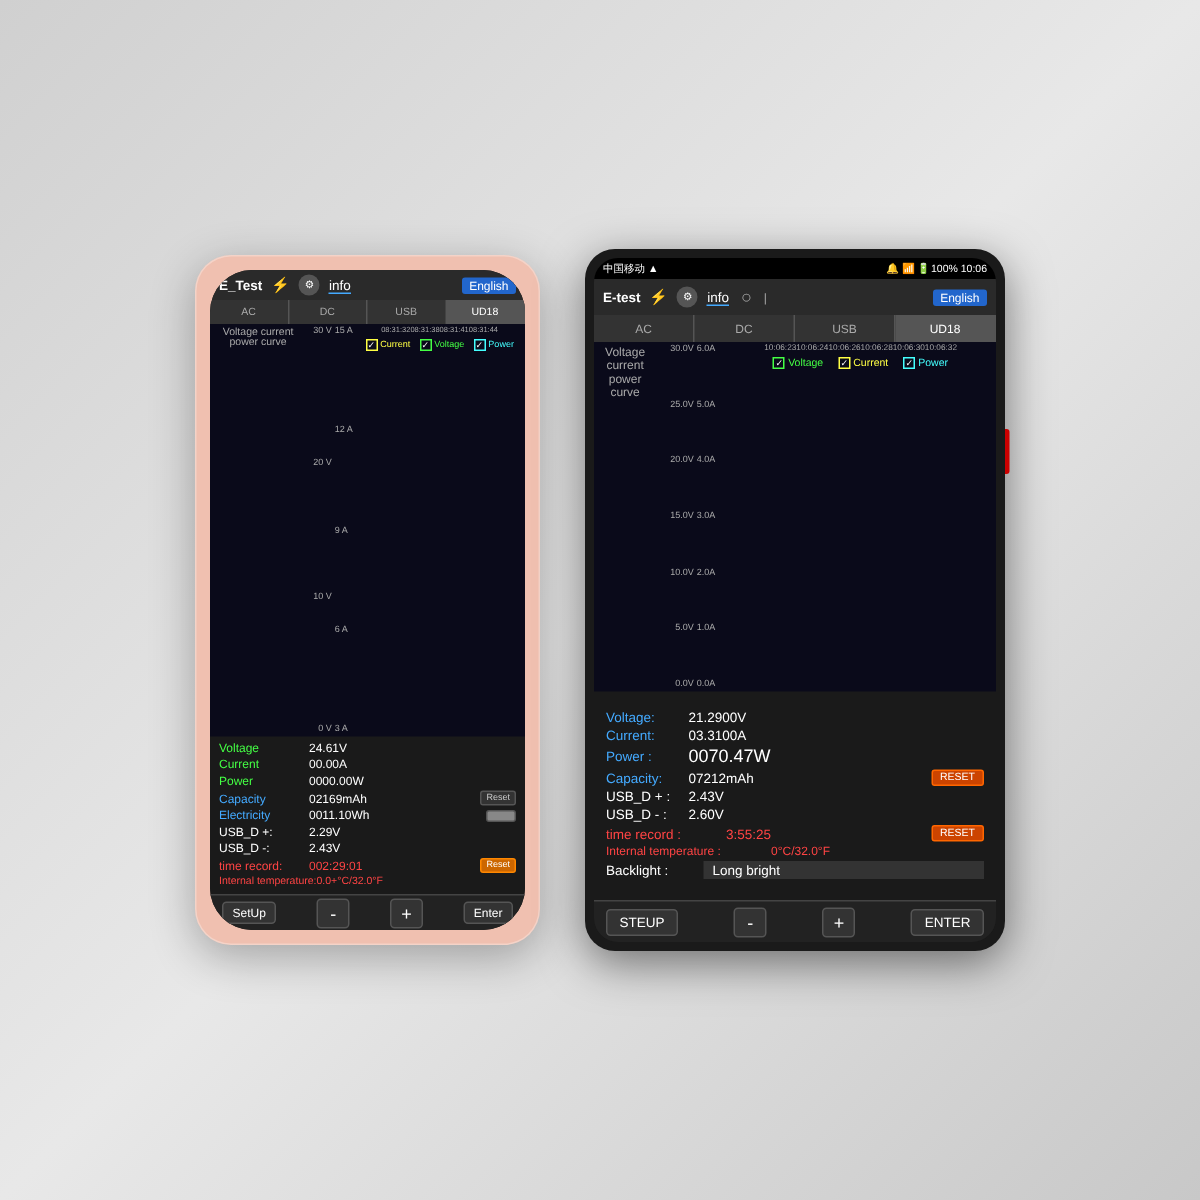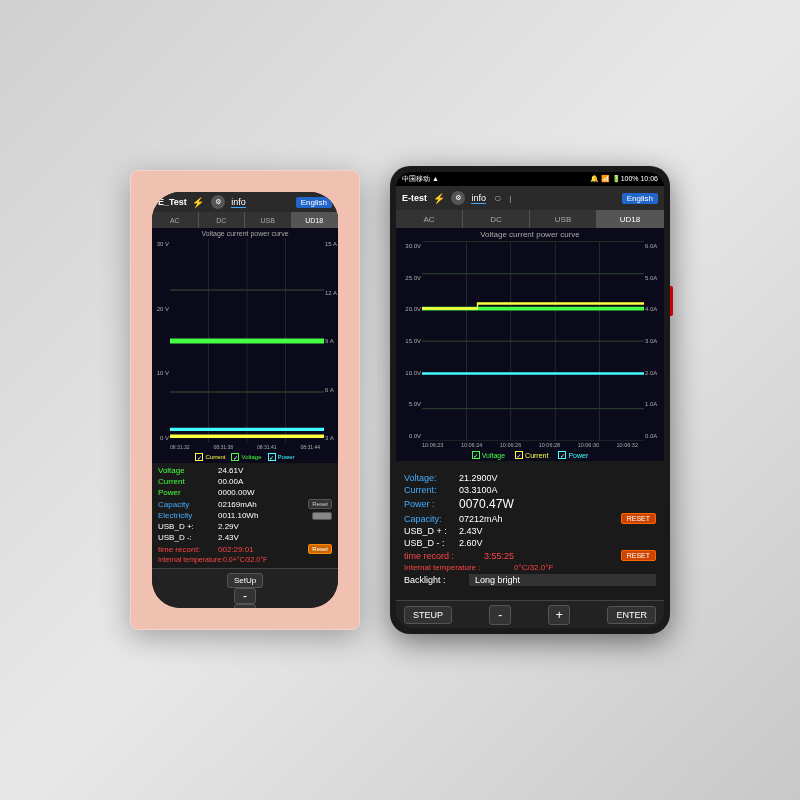--- a/index.html
+++ b/index.html
@@ -22,22 +22,22 @@
       justify-content: center;
       gap: 30px;
       padding: 20px;
     }
 
     
     .phone-iphone {
       width: 230px;
       height: 460px;
       background: #f0c0b0;
-      border-radius: 8px;
-      padding: 22px;
+      border-radius: 24px;
+      padding: 10px;
       box-shadow: 0 8px 30px rgba(0,0,0,0.3), inset 0 0 0 1px rgba(255,255,255,0.3);
       position: relative;
     }
     .phone-iphone .screen-outer {
       width: 100%;
       height: 100%;
       background: #000;
       border-radius: 28px;
       overflow: hidden;
     }
@@ -147,21 +147,21 @@
       background: #555;
       color: #fff;
     }
 
     
     .chart-area {
       background: #0a0a1a;
       flex: 1;
       position: relative;
       display: flex;
-      flex-direction: column;
+      flex-direction: row;
       min-height: 0;
     }
     .chart-title {
       text-align: center;
       font-size: 8px;
       color: #aaa;
       padding: 2px 0;
     }
     .chart-canvas {
       flex: 1;
@@ -298,21 +298,21 @@
       border-radius: 3px;
       border: 1px solid #555;
     }
     .iphone .header-bar { height: 20px; }
     .iphone .tab-bar { height: 16px; }
     .iphone .tab-bar .tab { font-size: 7px; }
     .iphone .data-section { padding: 3px 6px; }
     .iphone .data-row { margin-bottom: 2px; font-size: 8px; }
     .iphone .data-label { min-width: 60px; font-size: 8px; }
     .iphone .data-value { font-size: 8px; }
-    .iphone .bottom-bar { height: 40px; flex-direction: column; }
+    .iphone .bottom-bar { height: 24px; }
     .iphone .bottom-btn { font-size: 8px; padding: 2px 6px; }
     .iphone .chart-title { font-size: 7px; }
     .iphone .y-axis { font-size: 6px; width: 18px; }
     .iphone .y-axis-right { font-size: 6px; width: 14px; }
     .iphone .x-axis-labels { font-size: 5px; padding: 1px 18px; }
     .iphone .chart-legend { font-size: 6px; gap: 6px; }
     .iphone .reset-btn { font-size: 6px; padding: 1px 3px; }
 
     .grid-line {
       stroke: #2a3a2a;

